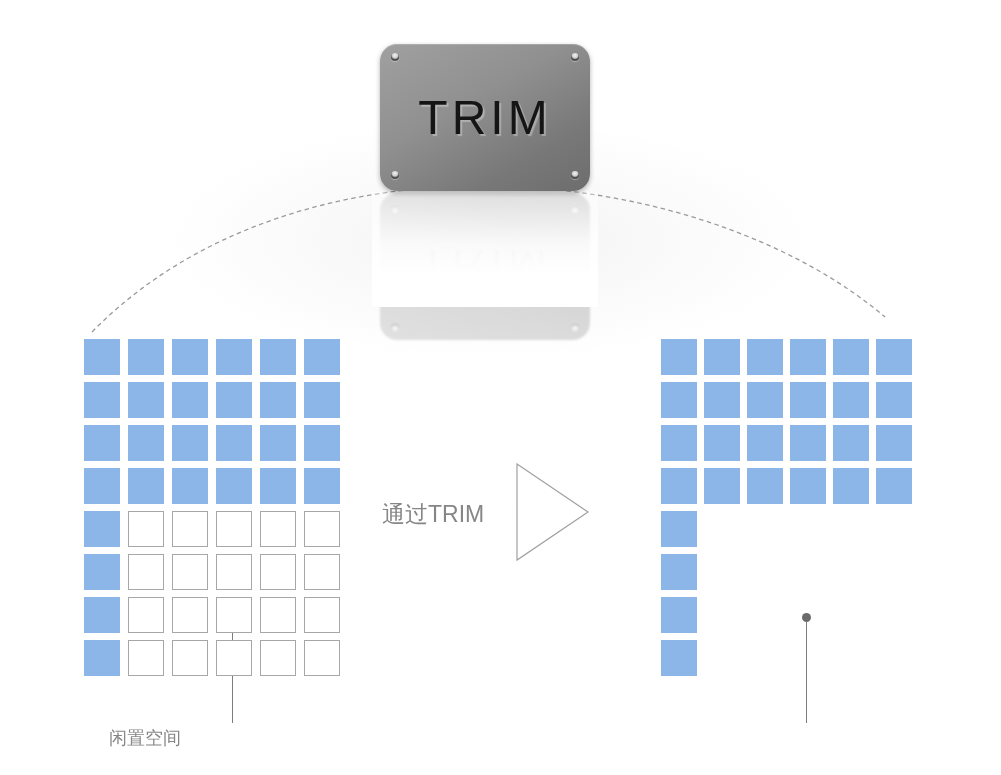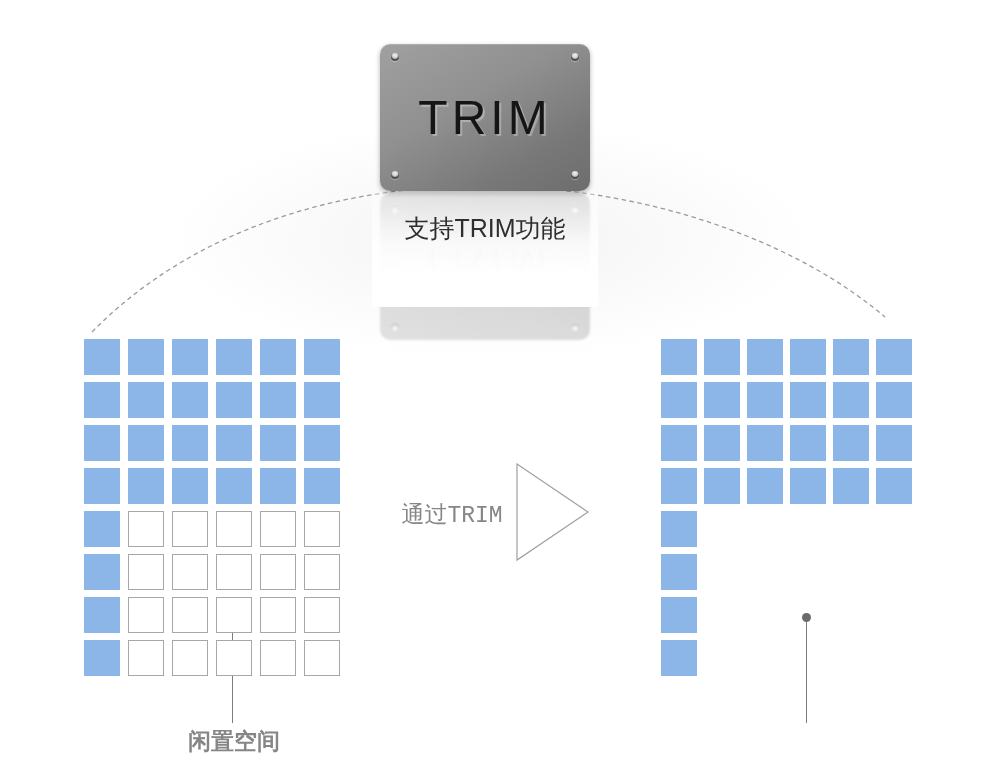--- a/index.html
+++ b/index.html
@@ -15,21 +15,21 @@
     background:radial-gradient(ellipse at 50% 50%, rgba(170,170,170,0.14) 0%, rgba(255,255,255,0) 65%);
   }
 
   
   svg.arc { position:absolute; left:0; top:0; z-index:1; }
   svg.arc path { fill:none; stroke:var(--arc,#9a9a9a); stroke-width:1.3; stroke-dasharray:4.5 3.5; }
 
   
   .badge {
     position:absolute; left:380px; top:44px; width:210px; height:147px;
-    border-radius:10px; z-index:3;
+    border-radius:17px; z-index:3;
     background:linear-gradient(150deg, #a0a0a0 0%, #909090 40%, #787878 75%, #6d6d6d 100%);
     box-shadow:0 2px 5px rgba(0,0,0,0.30), inset 0 1px 0 rgba(255,255,255,0.18);
     display:flex; align-items:center; justify-content:center;
   }
   .badge-title {
     font-size:48px; letter-spacing:4px; color:#151515; font-weight:400;
     text-shadow:2px 2px 1px rgba(255,255,255,0.32);
   }
   .screw {
     position:absolute; width:8px; height:8px; border-radius:50%;
@@ -60,34 +60,34 @@
   .grid { position:absolute; display:grid; row-gap:7px; z-index:1; }
   .grid-before { left:84px;  top:339px; column-gap:8px; }
   .grid-after  { left:661px; top:339px; column-gap:7px; }
   .cell { width:var(--cell); height:var(--cell); }
   .cell.used  { background:var(--block,#8cb6e8); }
   .cell.free  { background:#ffffff; border:1px solid var(--free-border,#a7a7a7); box-sizing:border-box; }
   .cell.empty { visibility:hidden; }
 
   
   .transition-label {
-    position:absolute; left:382px; top:499px; width:140px; text-align:center;
-    font-size:23px; color:var(--label,#868686);font-family:Liberation Mono, monospace;
+    position:absolute; left:382px; top:499px; width:140px; 
+    font-size:23px; color:var(--label,#868686);
   }
   svg.triangle { position:absolute; left:515px; top:462px; }
   svg.triangle polygon { fill:#ffffff; stroke:#a0a0a0; stroke-width:1.2; }
 
   
   .dot {
     position:absolute; width:9px; height:9px; border-radius:50%;
     background:#6b6b6b;
   }
   .leader { position:absolute; width:1px; background:#7d7d7d; }
   .callout-label {
-    position:absolute; text-align:center; font-size:23px; color:var(--label,#868686);font-weight:bold;
+    position:absolute; text-align:left; font-size:18px; color:var(--label,#868686);
   }
   .dot.left    { left:228px; top:613px; }
   .leader.left { left:232px; top:622px; height:101px; }
   .callout-label.left  { left:109px; top:726px; width:250px; }
   .dot.right    { left:802px; top:613px; }
   .leader.right { left:806px; top:622px; height:101px; }
   .callout-label.right { left:632px; top:722px; width:360px; }
 </style>
 </head>
 <body>
@@ -110,21 +110,20 @@
   <div class="reflection-fade"></div>
 
   <div class="badge">
     <span class="screw tl"></span>
     <span class="screw tr"></span>
     <span class="screw bl"></span>
     <span class="screw br"></span>
     <div class="badge-title">TRIM</div>
   </div>
 
-  <div class="caption">支持TRIM功能</div>
 
   <div class="grid grid-before" style="grid-template-columns: repeat(6, var(--cell));">
       <div class="cell used"></div>
       <div class="cell used"></div>
       <div class="cell used"></div>
       <div class="cell used"></div>
       <div class="cell used"></div>
       <div class="cell used"></div>
       <div class="cell used"></div>
       <div class="cell used"></div>

